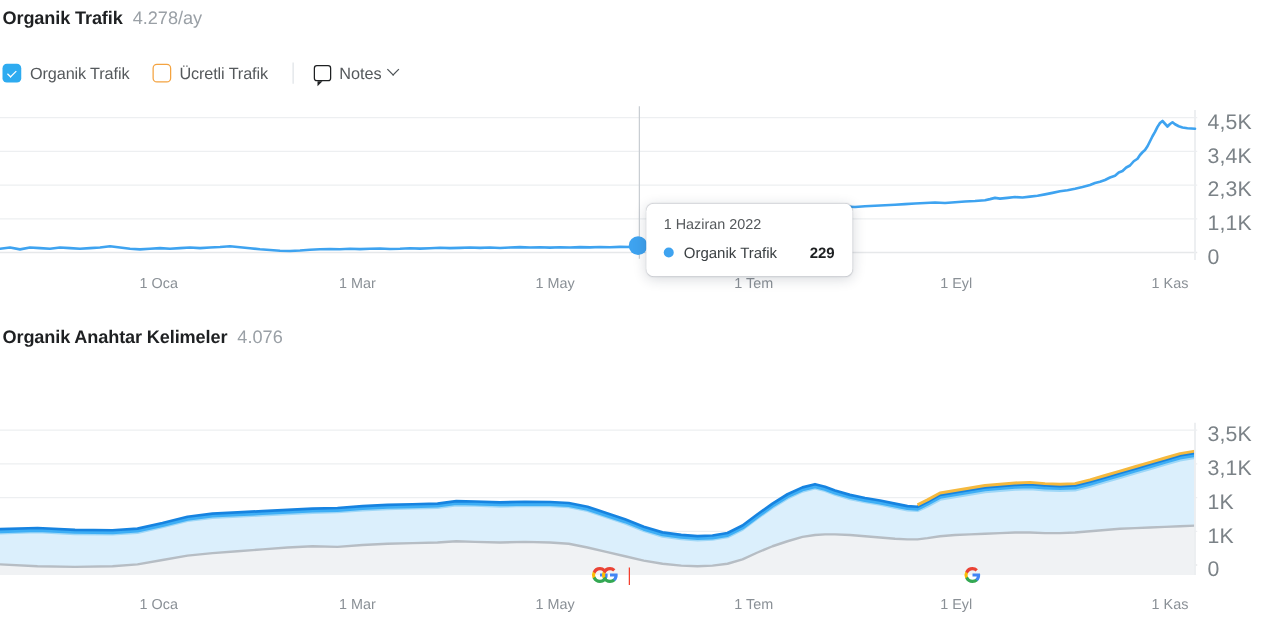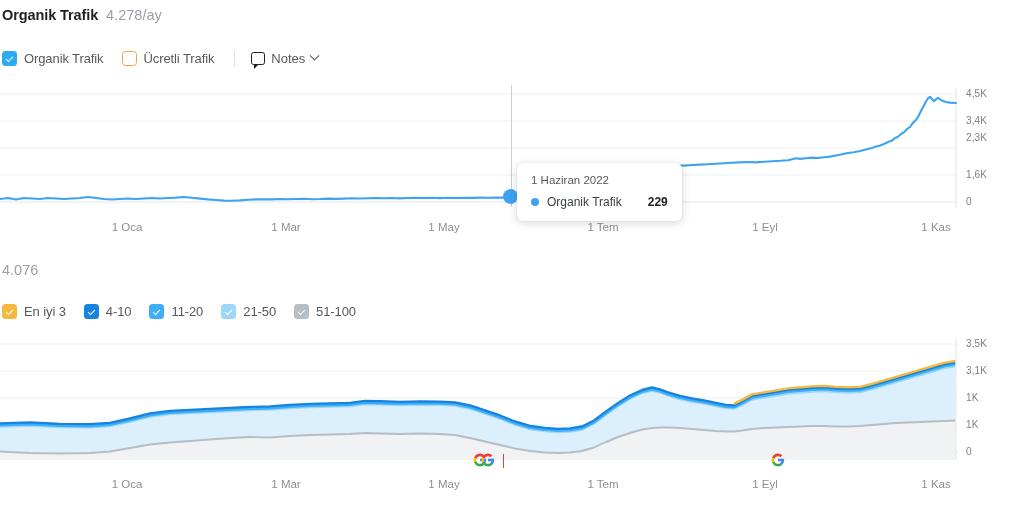--- a/index.html
+++ b/index.html
@@ -98,21 +98,21 @@
     border-bottom: 1.8px solid #4b5155;
     transform: rotate(45deg) translate(-2px, -2px);
   }
 
   
   .chart-block { position: absolute; }
   .plot { position: absolute; left: 0; top: 0; }
   .ylabels { position: absolute; }
   .ylabels .yl {
     position: absolute;
-    font-size: 10px;
+    font-size: 17px;
     color: #7b8287;
     letter-spacing: 0.1px;
     white-space: nowrap;
   }
   .xlabels { position: absolute; }
   .xlabels .xl {
     position: absolute;
     font-size: 11.5px;
     color: #8a9096;
     transform: translateX(-50%);
@@ -217,22 +217,22 @@
 
       <path d="M0,111 L8,110 L16,111.5 L24,110 L32,110.5 L40,111 L48,110 L56,110.5 L64,111 L72,110.5 L80,110 L88,109 L96,110 L104,111 L112,111.5 L120,111 L128,110.5 L136,111 L144,110.5 L152,110 L160,110.5 L168,110 L176,109.6 L184,109 L192,109.8 L200,110.6 L208,111.4 L216,112 L224,112.6 L232,112.8 L240,112.4 L248,111.8 L256,111.4 L264,111.2 L272,111.4 L280,111 L288,111.3 L296,111 L304,110.8 L312,111.2 L320,111 L328,110.6 L336,110.9 L344,110.6 L352,110.2 L360,110.5 L368,110.3 L376,110 L384,110.3 L392,110 L400,110.4 L408,110 L416,109.7 L424,110 L432,109.8 L440,110.1 L448,109.8 L456,110 L464,109.7 L472,109.9 L480,109.6 L488,109.8 L496,109.5 L504,109.6 L512,109.3 L520,109 L528,108.2 L536,107 L544,105.3 L552,103.2 L560,101 L568,98.6 L576,96.3 L584,94 L592,91.8 L600,89.5 L608,87.2 L616,85 L622,83.4 L628,81.3 L634,79.3 L640,78.6 L648,78.2 L654,78.6 L660,78 L668,77.6 L676,77.2 L684,77.6 L692,77 L700,76.6 L708,76.2 L716,75.8 L724,75.3 L732,74.8 L740,74.4 L748,74 L756,74.4 L764,73.8 L772,73.2 L780,72.8 L788,72.2 L792,71.3 L796,70.3 L800,70.9 L806,70.3 L812,69.6 L818,70 L824,69.3 L830,68.6 L836,67.5 L842,66.3 L848,65 L854,64.2 L860,63 L866,61.6 L872,60 L876,58.4 L880,57.4 L884,56 L888,54 L892,52.6 L895,50 L898,48.8 L901,46 L904,44.4 L907,41 L910,39 L912,36 L914,33.8 L916,32 L918,29 L920,25 L922,21 L924,17.5 L926,13.5 L928,10.4 L930,8.8 L932,11 L934,13.2 L936,11.2 L938,9.8 L940,11.4 L943,13 L946,14 L950,14.6 L956,15" fill="none" stroke="#3ea3f0" stroke-width="2.1" stroke-linejoin="round" stroke-linecap="round"></path>
     </svg>
 
     <div class="cursor-line" style="left:511px; top:-3px; height:122px;"></div>
     <div class="cursor-dot" style="left:503px; top:101px;"></div>
 
     <div class="ylabels" style="left:966px; top:0; width:58px; height:125px;">
       <span class="yl" style="top:0px;">4,5K</span>
       <span class="yl" style="top:27px;">3,4K</span>
-      <span class="yl" style="top:44px;">2,3K</span>
-      <span class="yl" style="top:81px;">1,6K</span>
+      <span class="yl" style="top:54px;">2,3K</span>
+      <span class="yl" style="top:81px;">1,1K</span>
       <span class="yl" style="top:108px;">0</span>
     </div>
 
     <div class="xlabels" style="left:0; top:133px; width:958px;">
       <span class="xl" style="left:127px;">1 Oca</span>
       <span class="xl" style="left:286px;">1 Mar</span>
       <span class="xl" style="left:444px;">1 May</span>
       <span class="xl" style="left:603px;">1 Tem</span>
       <span class="xl" style="left:765px;">1 Eyl</span>
       <span class="xl" style="left:936px;">1 Kas</span>
@@ -242,45 +242,24 @@
   <div class="tooltip" style="left:517px; top:163px;">
     <div class="tdate">1 Haziran 2022</div>
     <div class="trow">
       <span class="tdot"></span>
       <span class="tname">Organik Trafik</span>
       <span class="tval">229</span>
     </div>
   </div>
 
   <div class="sec-title" style="left:2px; top:262px;">
+    <span class="name">Organik Anahtar Kelimeler</span>
     <span class="value">4.076</span>
   </div>
 
-  <div class="legend" style="left:2px; top:304px;">
-    <div class="legend-item">
-      <span class="cbox checked" style="background:#f5b93e;"></span>
-      <span class="lbl">En iyi 3</span>
-    </div>
-    <div class="legend-item">
-      <span class="cbox checked" style="background:#1683e0;"></span>
-      <span class="lbl">4-10</span>
-    </div>
-    <div class="legend-item">
-      <span class="cbox checked" style="background:#3eaef5;"></span>
-      <span class="lbl">11-20</span>
-    </div>
-    <div class="legend-item">
-      <span class="cbox checked" style="background:#9ed7f7;"></span>
-      <span class="lbl">21-50</span>
-    </div>
-    <div class="legend-item">
-      <span class="cbox checked" style="background:#b6bdc4;"></span>
-      <span class="lbl">51-100</span>
-    </div>
-  </div>
 
   <div class="chart-block" style="left:0px; top:338px; width:1024px; height:125px;">
     <svg class="plot" width="958" height="125" viewBox="0 0 958 125" preserveAspectRatio="none">
       <defs>
         <clipPath id="cp2">
             <rect x="0" y="0" width="958" height="122"></rect>
           </clipPath>
       </defs>
 
       <line x1="0" y1="6" x2="958" y2="6" stroke="#edeff1" stroke-width="1"></line>

